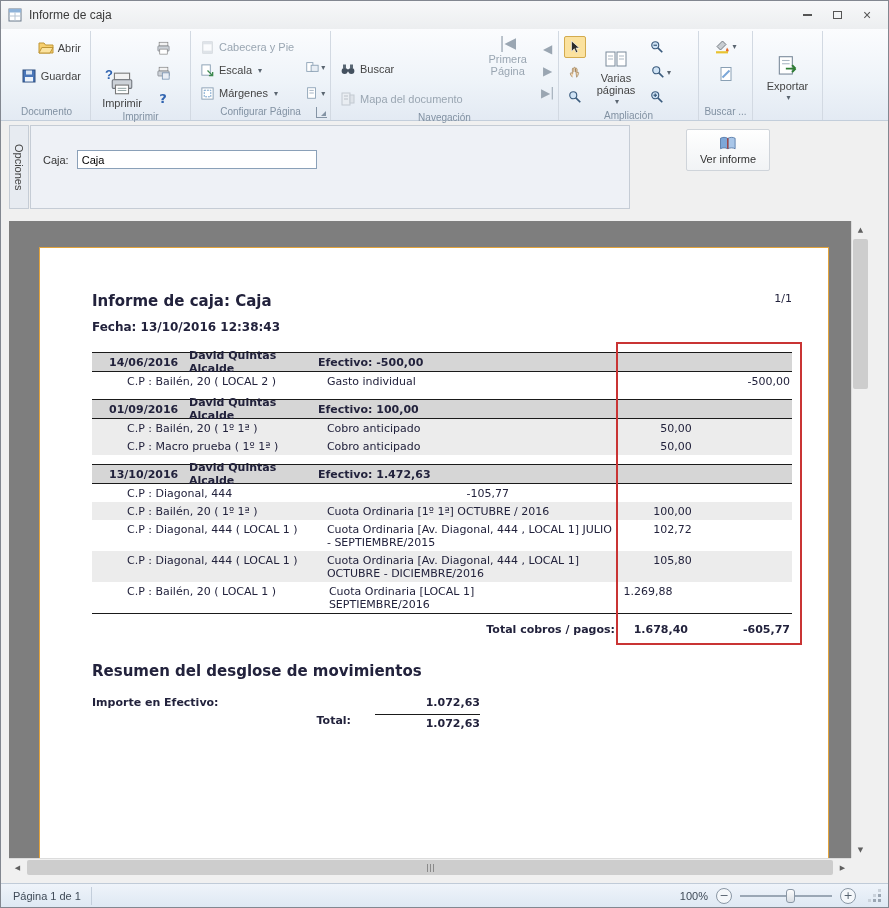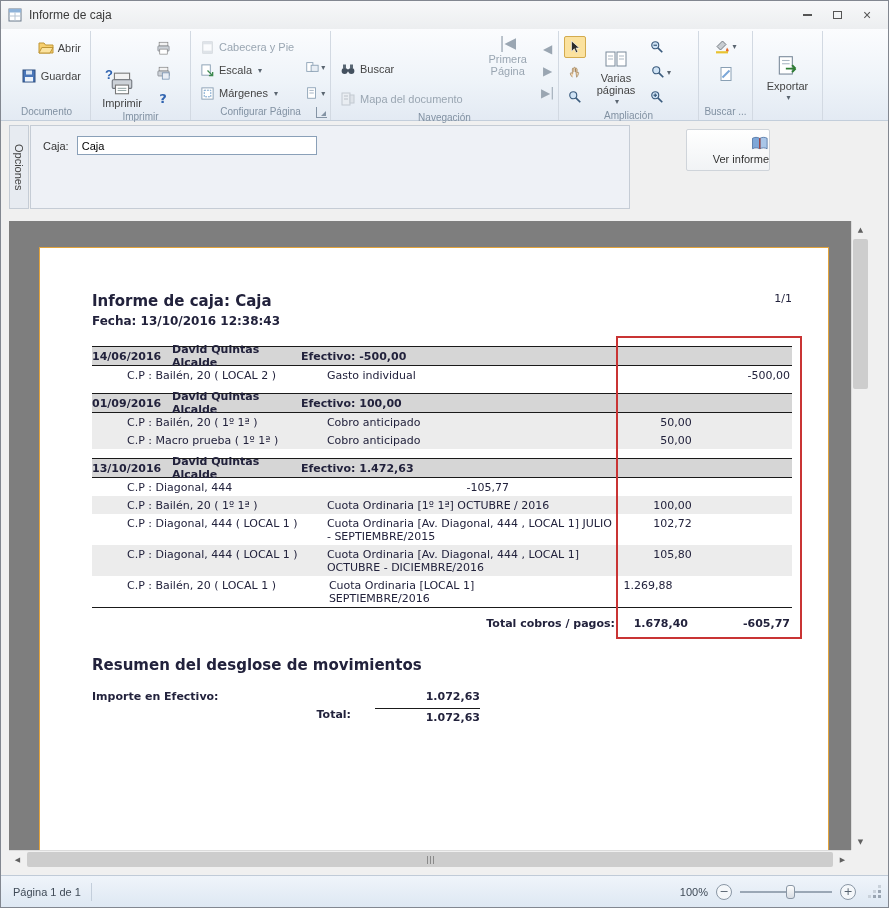--- a/index.html
+++ b/index.html
@@ -42,48 +42,48 @@
               border-left:5px solid transparent; border-bottom:5px solid #8494a5; }
   .qbadge { position:absolute; top:-2px; left:-4px; color:#2f63b0; font-weight:bold; font-size:13px; }
   .navgly { font-size:12px; color:#8c98a4; }
   .navgly.big { font-size:15px; }
 
   
   .options { margin:4px 8px; height:84px; display:flex; align-items:stretch; flex:0 0 auto; }
   .opt-tab { width:20px; background:#e7ebf1; border:1px solid #c5ccd5; display:flex;
              align-items:center; justify-content:center; }
   .opt-tab span { writing-mode:vertical-rl; font-size:11px; color:#444; }
-  .opt-box { width:600px; border:1px solid #c5ccd5; background:#eef1f6; padding:10px 12px; margin-left:1px; }
+  .opt-box { width:600px; border:1px solid #c5ccd5; background:#eef1f6; padding:24px 12px; margin-left:1px; }
   .caja-row { display:flex; align-items:center; gap:8px; font-size:11px; color:#333; }
   .caja-input { width:240px; height:19px; border:1px solid #8aa0b8; font-size:11px;
                 padding:1px 4px; font-family:"Liberation Sans", sans-serif; }
   .verinforme { margin-left:56px; margin-top:4px; width:84px; height:42px;
                 background:linear-gradient(#ffffff,#f1f3f5); border:1px solid #cfd4da; border-radius:2px;
-                display:flex; flex-direction:column; align-items:flex-end; justify-content:center;
+                display:flex; flex-direction:column; align-items:center; justify-content:center;
                 font-size:11px; color:#333; gap:2px; }
 
   
   .preview-zone { flex:1; margin:8px 20px 0 8px; display:grid;
                   grid-template-columns:1fr 17px; grid-template-rows:1fr 17px; }
   .canvas { background:#7e7e7e; position:relative; overflow:hidden; }
   .page { position:absolute; left:30px; top:26px; width:790px; height:760px;
           background:#ffffff; border:1px solid #e2a33b; }
   .page-content { padding:44px 38px 0 52px; color:#22223c; font-family:"DejaVu Sans", sans-serif; }
 
   .rep-head { display:flex; align-items:flex-start; width:700px; }
   .rep-title { font-size:15px; font-weight:bold; }
   .rep-page { margin-left:auto; font-size:11px; }
-  .rep-fecha { font-size:12px; font-weight:bold; margin-top:4px; margin-bottom:18px; }
+  .rep-fecha { font-size:12px; font-weight:bold; margin-top:10px; margin-bottom:18px; }
 
   .tblwrap { position:relative; width:700px; font-size:11px; }
   .redbox { position:absolute; left:524px; top:-10px; bottom:-9px; width:186px;
             border:2px solid #c93434; pointer-events:none; z-index:5; }
   .ghdr { display:flex; align-items:center; background:#d6d6d6; height:20px;
           border-top:1px solid #1a1a1a; border-bottom:1px solid #1a1a1a;
-          font-weight:bold; padding-left:0; margin-top:9px; }
+          font-weight:bold; padding-left:17px; margin-top:9px; }
   .ghdr:first-of-type { margin-top:0; }
   .gdate { width:80px; }
   .gperson { width:129px; }
   .gefec { flex:1; }
   .trow { display:flex; align-items:flex-start; padding:2.5px 0; }
   .trow.shade { background:#ececec; }
   .trow.tbl-end { border-bottom:1px solid #1a1a1a;gap:32px; }
   .c1 { width:215px; padding-left:6px;margin-left:29px; }
   .c2 { width:310px; padding-right:10px; }
   .c3 { width:85px;  text-align:right; padding-right:14px; }
@@ -109,21 +109,21 @@
   .hscroll .left { left:0; top:0; }
   .hscroll .right { right:0; top:0; }
   .vthumb { position:absolute; left:1px; width:15px; top:18px; height:150px;
             background:#cdcdcd; border-radius:2px; }
   .hthumb { position:absolute; top:1px; height:15px; left:18px; right:18px;
             background:#cdcdcd; border-radius:2px; display:flex; align-items:center; justify-content:center; gap:2px; }
   .hthumb i { display:block; width:1px; height:8px; background:#8a8a8a; }
   .scr-corner { background:#f0f0f0; }
 
   
-  .statusbar { height:32px; margin-top:8px; border-top:1px solid #c0cbd8;
+  .statusbar { height:24px; margin-top:8px; border-top:1px solid #c0cbd8;
                background:linear-gradient(#eff4fa,#dee8f3); display:flex; align-items:center;
                padding:0 6px; font-size:11px; color:#3f4a57; flex:0 0 auto; }
   .sb-page { padding:3px 10px 3px 6px; border-right:1px solid #c3cedb; }
   .sb-right { margin-left:auto; display:flex; align-items:center; gap:8px; }
   .zoom-btn { width:16px; height:16px; border:1px solid #8a97a5; border-radius:50%;
               display:flex; align-items:center; justify-content:center; font-size:11px;
               color:#55616e; background:#f4f7fa; line-height:1; }
   .slider { width:92px; height:16px; position:relative; }
   .slider .track { position:absolute; left:0; right:0; top:7px; height:2px; background:#9aa7b5; }
   .slider .thumb { position:absolute; left:46px; top:1px; width:9px; height:14px;

